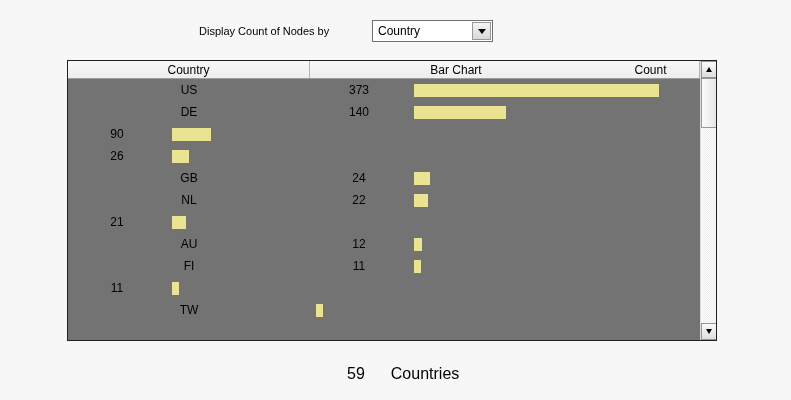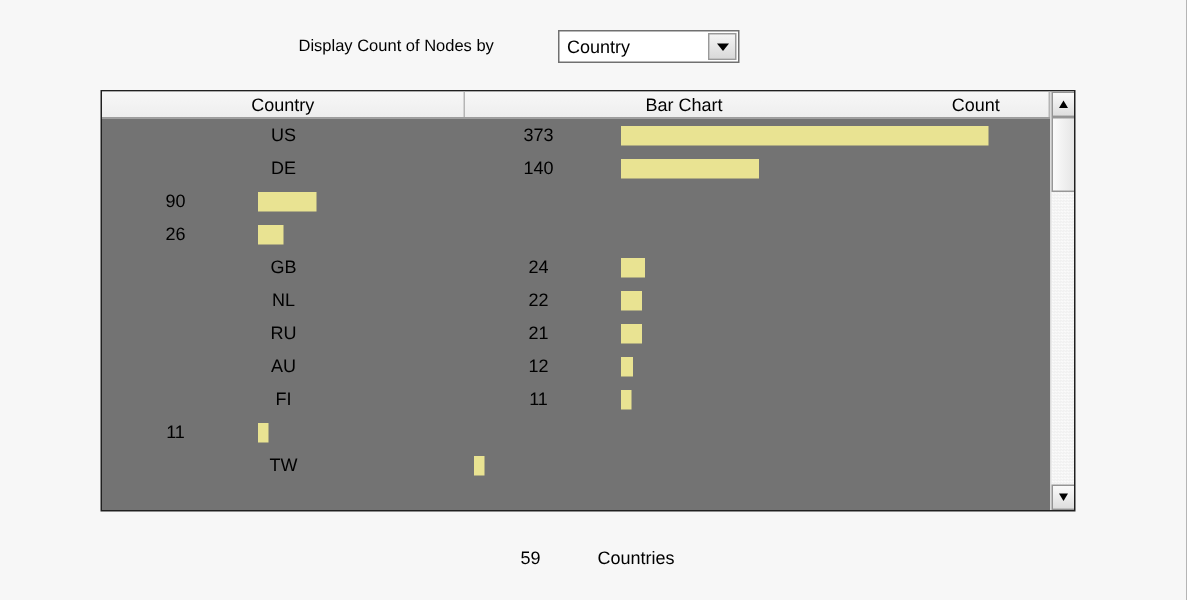--- a/index.html
+++ b/index.html
@@ -101,21 +101,21 @@
   .sb-tri-down {
     width:0; height:0;
     border-left:3.5px solid transparent;
     border-right:3.5px solid transparent;
     border-top:5px solid #000;
   }
 
   
   .status {
     position:absolute; left:347px; top:365px;
-    display:flex; gap:38px; font-size:12px;
+    display:flex; gap:26px; font-size:16px;
   }
 </style>
 </head>
 <body>
 
 <span class="top-label">Display Count of Nodes by</span>
 
 <div class="combobox">
   <span class="cb-value">Country</span>
   <span class="cb-btn">
@@ -166,21 +166,20 @@
         </div>
       </div>
       <div class="row">
         <div class="cell cell-country">NL</div>
         <div class="cell cell-count">22</div>
         <div class="cell cell-bar">
           <div class="bar" style="width:14px;background:#e9e392"></div>
         </div>
       </div>
       <div class="row">
-        <div class="cell cell-country">RU</div>
         <div class="cell cell-count">21</div>
         <div class="cell cell-bar">
           <div class="bar" style="width:14px;background:#e9e392"></div>
         </div>
       </div>
       <div class="row">
         <div class="cell cell-country">AU</div>
         <div class="cell cell-count">12</div>
         <div class="cell cell-bar">
           <div class="bar" style="width:8px;background:#e9e392"></div>

